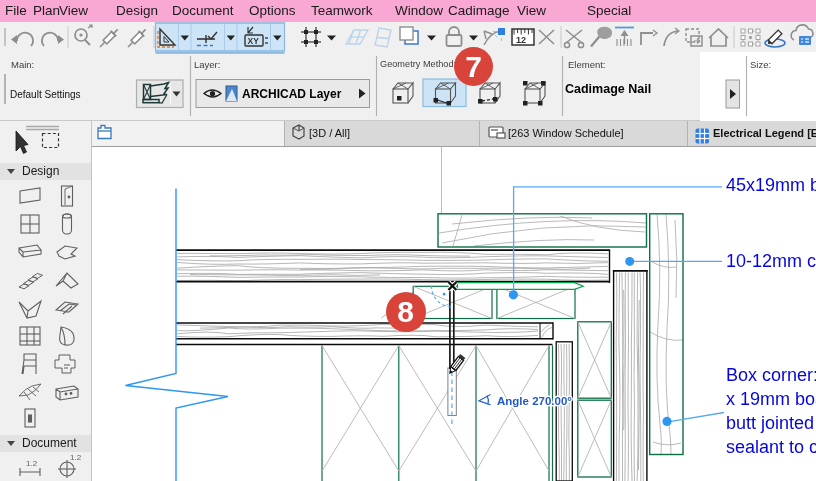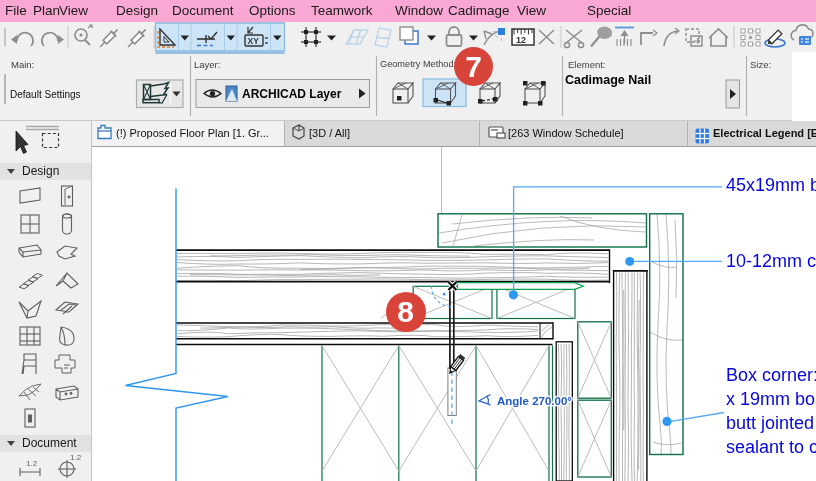--- a/index.html
+++ b/index.html
@@ -1,19 +1,19 @@
 <!DOCTYPE html>
 <html><head><meta charset="utf-8"><style>
 * { margin:0; padding:0; box-sizing:border-box; }
 body { font-family:"Liberation Sans",sans-serif; }
 #root { position:relative; width:816px; height:481px; background:#fff; overflow:hidden; }
 #menubar { position:absolute; left:0; top:0; width:816px; height:22px; background:#f9a8d4; }
 #menubar span { position:absolute; top:3px; font-size:13.5px; color:#1a1a1a; }
 #toolbarbg { position:absolute; left:0; top:22px; width:816px; height:30px; background:#f0f0f0; }
-#infobar { position:absolute; left:0; top:52px; width:792px; height:69px; background:#f0f0f0; border-bottom:1px solid #c9c9c9; }
+#infobar { position:absolute; left:0; top:52px; width:700px; height:69px; background:#f0f0f0; border-bottom:1px solid #c9c9c9; }
 .lbl { position:absolute; font-size:9.5px; color:#3c3c3c; }
 #tabbar { position:absolute; left:92px; top:121px; width:724px; height:26px; background:#d9d9d9; border-bottom:1px solid #9f9f9f; }
 .tab { position:absolute; top:0; height:25px; border-right:1px solid #b3b3b3; }
 .tabtxt { position:absolute; top:6px; font-size:11px; color:#111; white-space:nowrap; }
 #toolbox { position:absolute; left:0; top:121px; width:92px; height:360px; background:#f0f0f0; border-right:1px solid #c4c4c4; }
 .hdr { position:absolute; left:0; width:91px; height:17px; background:#e2e2e2; color:#1a1a1a; font-size:12px; padding-left:22px; line-height:17px; }
 .hdr:before { content:""; position:absolute; left:7px; top:6px; border:4px solid transparent; border-top:5px solid #444; }
 .badge { position:absolute; border-radius:50%; background:#d8443a; color:#fff; text-align:center; font-family:"Liberation Sans",sans-serif; font-weight:bold; }
 </style></head>
 <body>
@@ -180,21 +180,21 @@
         <line x1="805" y1="42" x2="809" y2="42"></line>
       </g>
 </svg>
 <div id="infobar">
 <span class="lbl" style="left:11px;top:7px">Main:</span>
 <span class="lbl" style="left:194px;top:7px">Layer:</span>
 <span class="lbl" style="left:380px;top:7px;font-size:9.2px">Geometry Method:</span>
 <span class="lbl" style="left:568px;top:7px">Element:</span>
 <span class="lbl" style="left:750px;top:7px">Size:</span>
 <span style="position:absolute;left:10px;top:37px;font-size:10px;color:#111">Default Settings</span>
-<span style="position:absolute;left:565px;top:21px;font-size:12.5px;color:#000;font-weight:bold">Cadimage Nail</span>
+<span style="position:absolute;left:565px;top:30px;font-size:12.5px;color:#000;font-weight:bold">Cadimage Nail</span>
 </div>
 <svg width="816" height="69" viewBox="0 52 816 69" style="position:absolute;left:0;top:52px">
 <rect x="155.5" y="52" width="129" height="1.8" fill="#8db9e0"></rect>
 <line x1="5" y1="74" x2="5" y2="104" stroke="#9a9a9a" stroke-width="1.4"></line>
 <rect x="136.5" y="80" width="46.5" height="27.5" fill="#e7e7e7" stroke="#adadad" stroke-width="1.2"></rect>
 <g fill="none" stroke="#1e3838" stroke-width="1.5">
         <rect x="143.5" y="84.5" width="7" height="15"></rect>
         <path d="M143.5,84.5 L150.5,99.5 M150.5,84.5 L143.5,99.5" stroke-width="1.1"></path>
         <rect x="143" y="99.5" width="16" height="3.2"></rect>
         <path d="M150.5,86 L164,84 L168.5,82.5 L165,88.5 L168,88 L163.5,94.5 L167,94.5 L150.5,96.5"></path>
@@ -248,21 +248,20 @@
       <rect x="523" y="81" width="4.5" height="4.5" fill="#222"></rect>
       <rect x="541" y="81" width="4.5" height="4.5" fill="#222"></rect>
 <rect x="726" y="80" width="13.5" height="28" fill="#e4e4e4" stroke="#9a9a9a" stroke-width="1"></rect>
       <polygon points="730,89 730,99 736,94" fill="#222"></polygon>
 </svg>
 <div id="tabbar">
 <div class="tab" style="left:0;width:193px;background:#f2f2f2"></div>
 <div class="tab" style="left:193px;width:195px"></div>
 <div class="tab" style="left:388px;width:208px"></div>
 <div class="tab" style="left:596px;width:128px;border-right:none"></div>
-<span class="tabtxt" style="left:24px">(!) Proposed Floor Plan [1. Gr...</span>
 <span class="tabtxt" style="left:217px">[3D / All]</span>
 <span class="tabtxt" style="left:416px">[263 Window Schedule]</span>
 <span class="tabtxt" style="left:621px;font-weight:bold">Electrical Legend [Ele</span>
 </div>
 <svg width="724" height="26" viewBox="92 121 724 26" style="position:absolute;left:92px;top:121px">
 <g fill="none" stroke="#3a7abd" stroke-width="1.3">
         <path d="M98,138.5 L98,128 L101,128 L101,125.5 L105,125.5 L105,128 L111,128 L111,138.5 Z" fill="#fff"></path>
         <line x1="98" y1="131" x2="111" y2="131"></line>
       </g>
 <g fill="none" stroke="#444" stroke-width="1.2">

